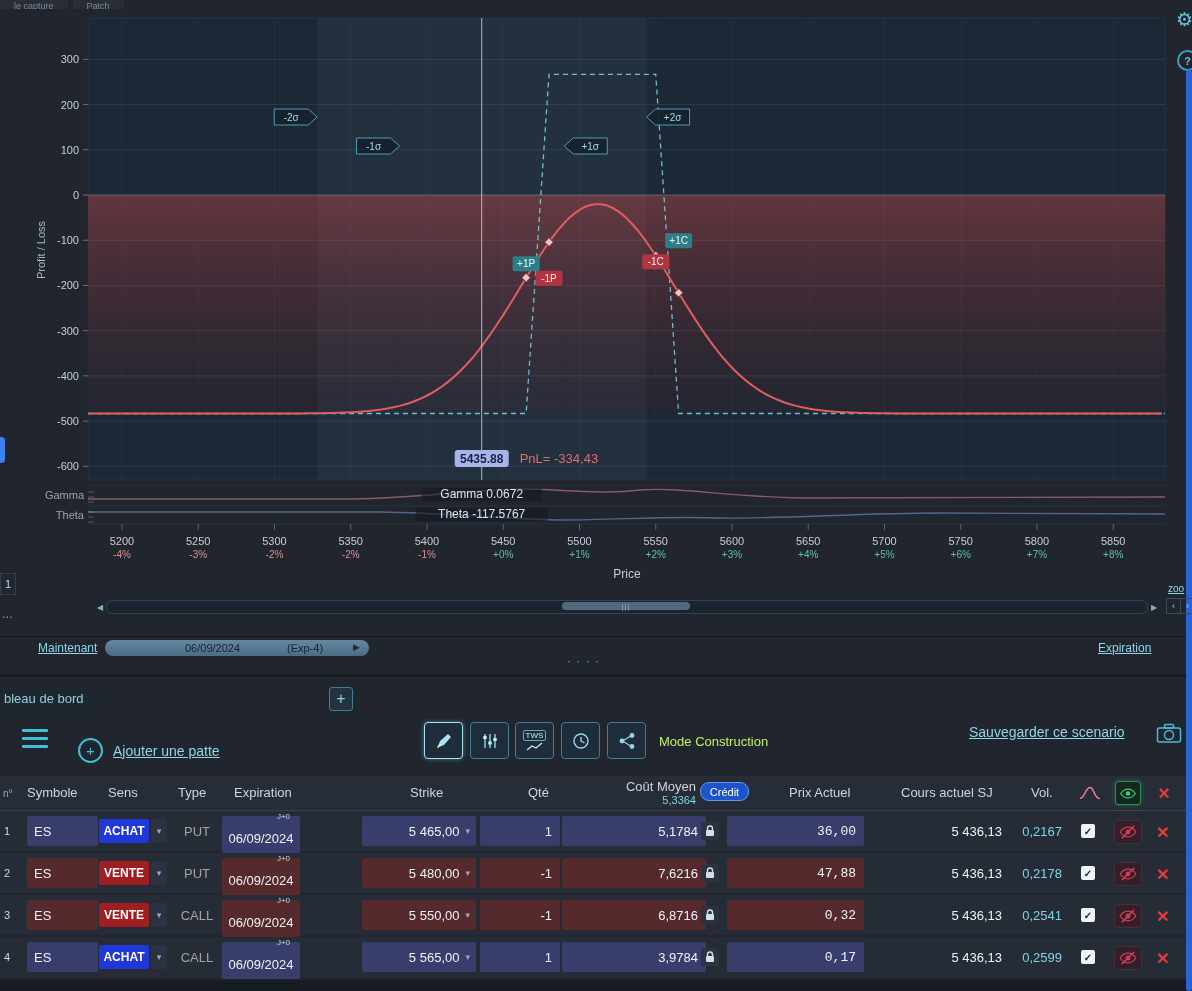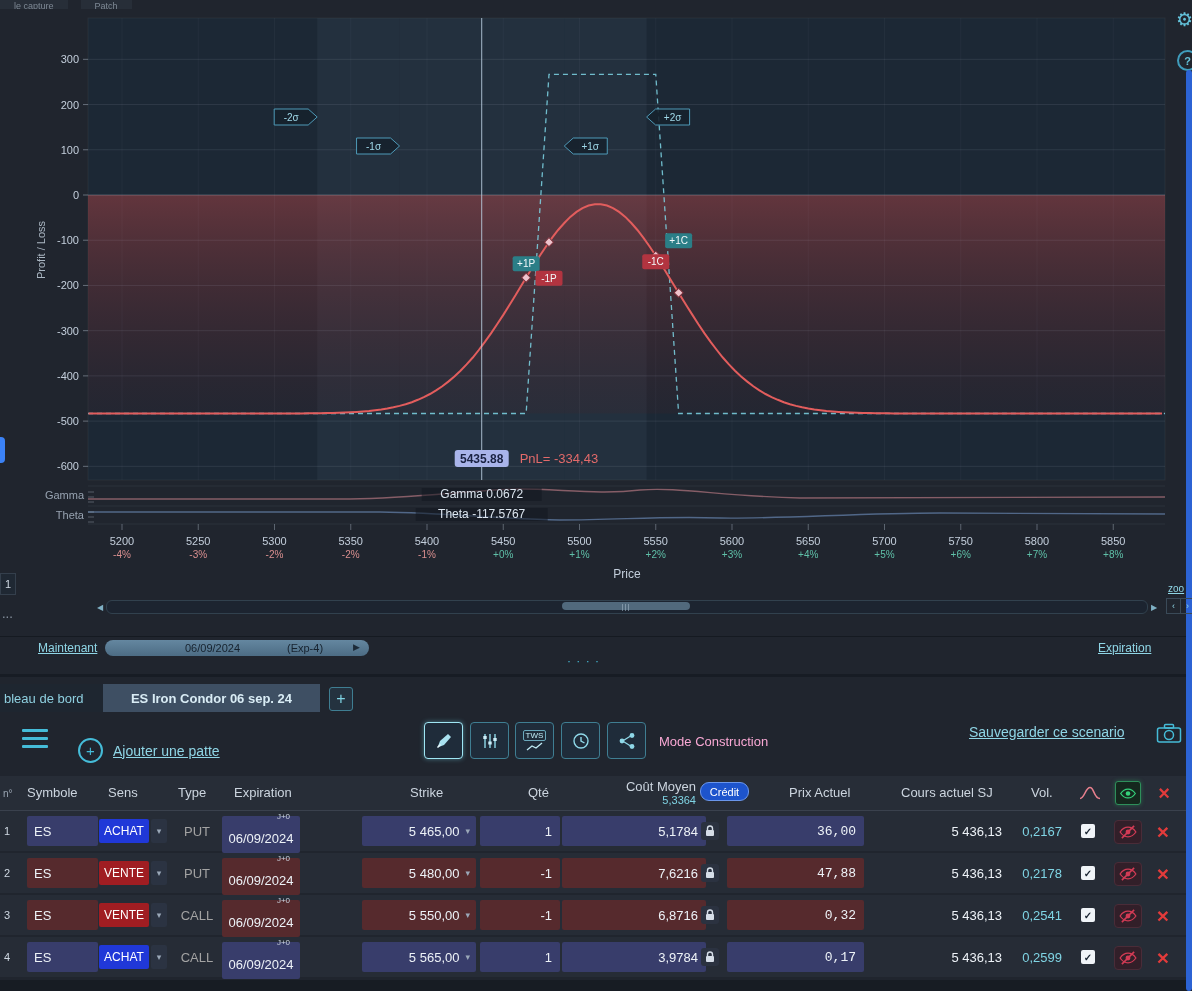--- a/index.html
+++ b/index.html
@@ -1,21 +1,21 @@
 <!DOCTYPE html>
 <html><head>
 <meta charset="utf-8">
 <style>
   html,body{margin:0;padding:0;background:#20252e;font-family:"Liberation Sans",sans-serif;}
   .screen{position:relative;width:1192px;height:991px;background:#20252e;overflow:hidden;}
   #chart-svg{position:absolute;top:0;left:0;}
   #chart-svg text{font-family:"Liberation Sans",sans-serif;}
 
   
-  .top-tabs{position:absolute;top:0;left:0;height:9px;overflow:hidden;display:flex;gap:13px;z-index:5;}
+  .top-tabs{position:absolute;top:0;left:0;height:9px;overflow:hidden;display:flex;gap:5px;z-index:5;}
   .ttab{font-size:9px;color:#7d8894;background:#272e38;padding:1px 14px 10px;}
 
   
   .hscroll{position:absolute;top:599px;left:94px;width:1066px;height:16px;display:flex;align-items:center;}
   .harrow{color:#7fb0c4;font-size:8px;width:12px;text-align:center;cursor:pointer;}
   .htrack{flex:1;height:12px;border:1px solid #31414e;border-radius:6px;position:relative;background:#1c2430;}
   .hthumb{position:absolute;left:455px;top:1px;width:128px;height:8px;background:#51697c;border-radius:4px;display:flex;align-items:center;justify-content:center;}
   .grip{color:#9db2c2;font-size:7px;letter-spacing:1px;line-height:1;}
 
   
@@ -40,21 +40,21 @@
   
   .hamburger{position:absolute;left:22px;top:729px;cursor:pointer;}
   .hamburger i{display:block;width:26px;height:3px;background:#45bcd8;margin-bottom:5px;border-radius:1px;}
   .addleg{position:absolute;left:78px;top:738px;display:flex;align-items:center;gap:10px;cursor:pointer;}
   .plus-circ{width:21px;height:21px;border:2px solid #45bcd8;border-radius:50%;color:#45bcd8;font-size:15px;display:flex;align-items:center;justify-content:center;line-height:1;}
   .addleg-label{color:#8fd6e6;font-size:14px;text-decoration:underline;}
   .tbtn{position:absolute;top:722px;width:37px;height:35px;background:#1f2c3a;border:1px solid #3f7e92;border-radius:4px;display:flex;flex-direction:column;align-items:center;justify-content:center;cursor:pointer;}
   .tbtn.b1{left:424px;border-color:#9fe6f4;box-shadow:0 0 5px rgba(120,220,240,.45);}
   .tbtn.b2{left:470px;}.tbtn.b3{left:515px;align-items:center;}.tbtn.b4{left:561px;}.tbtn.b5{left:607px;}
   .tws-label{font-size:8px;color:#bfeaf4;border:1px solid #6aa8bc;padding:0 2px;border-radius:2px;margin-bottom:1px;}
-  .mode-label{position:absolute;left:659px;top:734px;font-size:13px;color:#f9a8d4;}
+  .mode-label{position:absolute;left:659px;top:734px;font-size:13px;color:#bef264;}
   .save-link{position:absolute;left:969px;top:724px;font-size:14px;color:#8fd6e6;text-decoration:underline;cursor:pointer;}
   .camera{position:absolute;left:1156px;top:723px;cursor:pointer;}
 
   
   .thead{position:absolute;top:776px;left:0;width:1192px;height:34px;background:#272d37;border-bottom:1px solid #3a414d;font-size:13px;color:#ccd5df;}
   .thead span{position:absolute;}
   .h-num{left:3px;top:12px;font-size:10px;color:#9aa5b2;}
   .h-sym{left:27px;top:9px;}
   .h-sens{left:108px;top:9px;}
   .h-type{left:178px;top:9px;}
@@ -72,21 +72,21 @@
   .h-x{left:1153px;top:4px;width:22px;height:26px;color:#e23b3b;font-size:20px;font-weight:bold;display:flex;align-items:center;justify-content:center;cursor:pointer;}
 
   
   #rows{position:absolute;top:811px;left:0;width:1192px;}
   .row{position:relative;height:40px;margin-bottom:2px;background:#262c36;}
   .cell{position:absolute;top:5px;height:30px;display:flex;align-items:center;border-radius:2px;font-size:13px;color:#edf2f7;}
   .achat .cell{background:#383d6b;}
   .vente .cell{background:#562a2d;}
   .cell-num{position:absolute;left:4px;top:0;height:40px;display:flex;align-items:center;font-size:11px;color:#cfd8e2;}
   .c-sym{left:27px;width:64px;padding-left:7px;}
-  .c-side{position:absolute;left:99px;top:8px;width:50px;height:24px;display:flex;align-items:center;justify-content:center;font-size:12px;color:#fff;border-radius:2px;cursor:pointer;}
+  .c-side{position:absolute;left:99px;top:8px;width:50px;height:24px;display:flex;align-items:center;justify-content:center;font-size:12px;color:#fff;border-radius:2px;cursor:pointer;font-weight:bold;}
   .achat .c-side{background:#2038d8;}
   .vente .c-side{background:#a01d22;}
   .c-side-caret{position:absolute;left:151px;top:8px;width:16px;height:24px;background:#2b3342;border-radius:2px;display:flex;align-items:center;justify-content:center;color:#9aa8b8;font-size:9px;cursor:pointer;}
   .c-type{position:absolute;left:176px;top:0;width:42px;height:40px;display:flex;align-items:center;justify-content:center;font-size:13px;color:#a3a3a3;}
   .c-exp{left:222px;width:78px;justify-content:center;padding-top:7px;}
   .j0{position:absolute;top:-4px;right:10px;font-size:8px;color:#cdd6e2;}
   .c-strike{left:362px;width:108px;justify-content:flex-end;padding-right:6px;}
   .c-strike .caret{margin-left:6px;color:#9aa8b8;font-size:9px;}
   .c-qty{left:480px;width:72px;justify-content:flex-end;padding-right:8px;}
   .c-cost{left:562px;width:136px;justify-content:flex-end;padding-right:8px;}
@@ -285,21 +285,20 @@
       <span class="tl-play">▶</span>
     </div>
     <a class="tl-link right">Expiration</a>
   </div>
 
   <div class="drag-dots">· · · ·</div>
   <div class="panel-divider"></div>
 
   <div class="tabbar">
     <div class="tab inactive">bleau de bord</div>
-    <div class="tab active">ES Iron Condor 06 sep. 24</div>
     <div class="tab-add">+</div>
   </div>
 
   <div class="hamburger">
       <i></i>
       <i></i>
       <i></i>
     </div>
   <div class="addleg">
     <span class="plus-circ">+</span>

